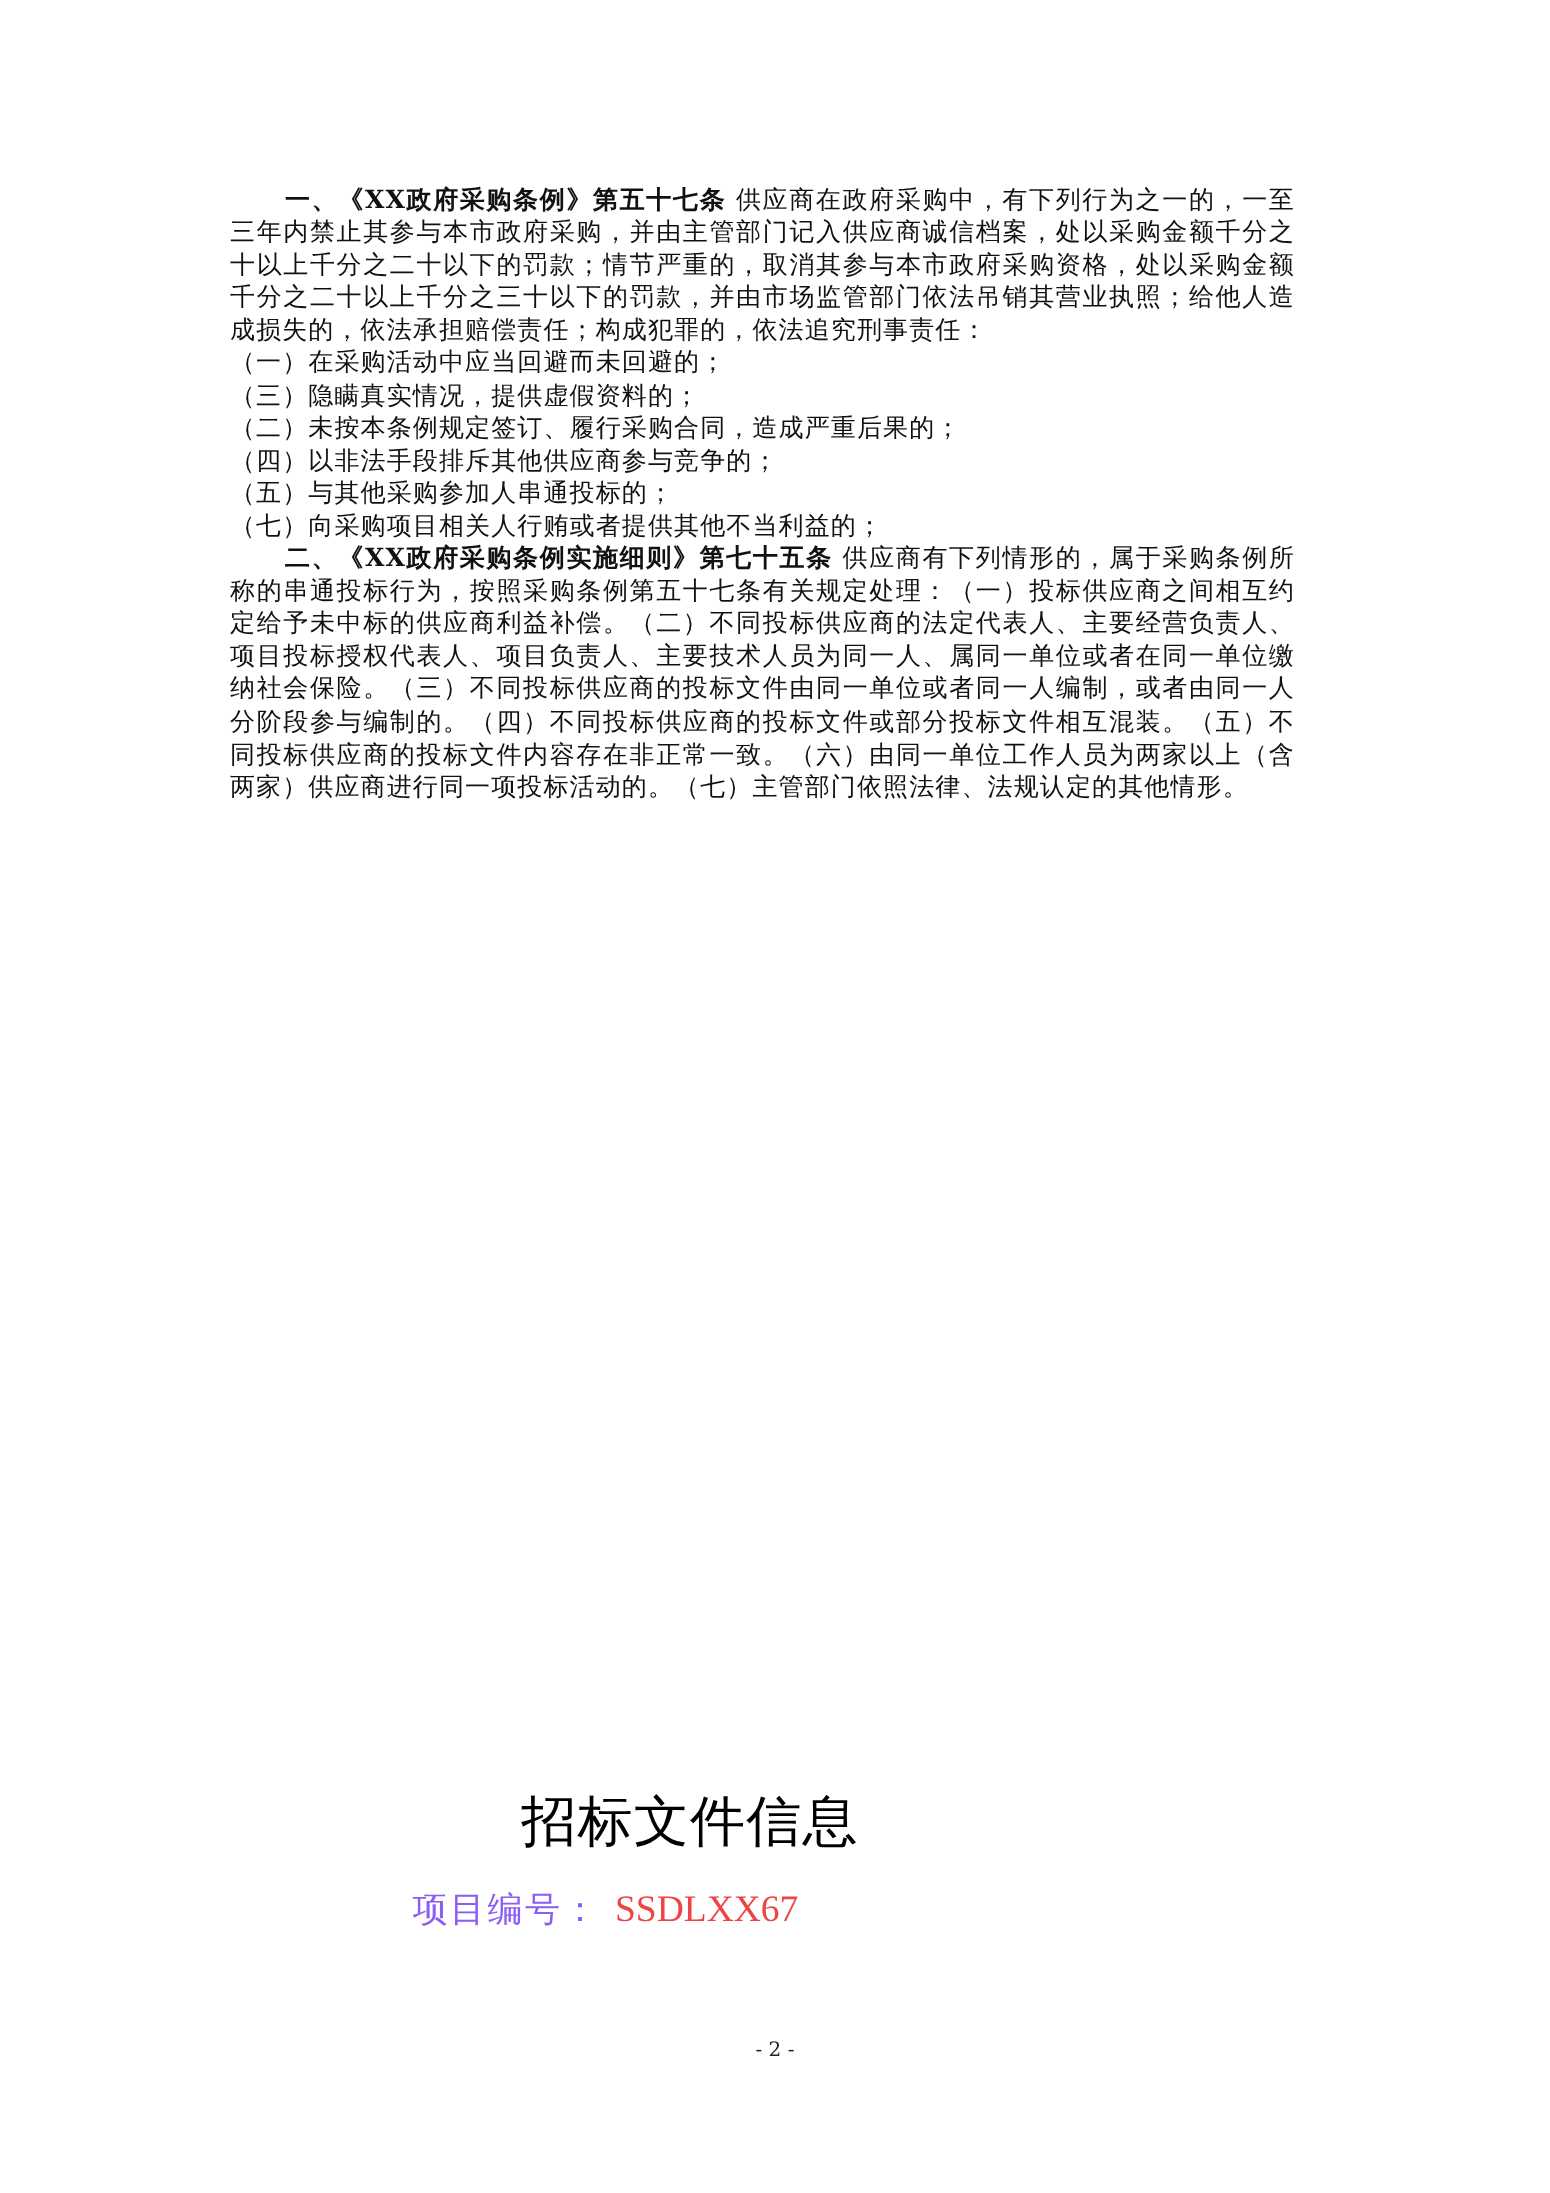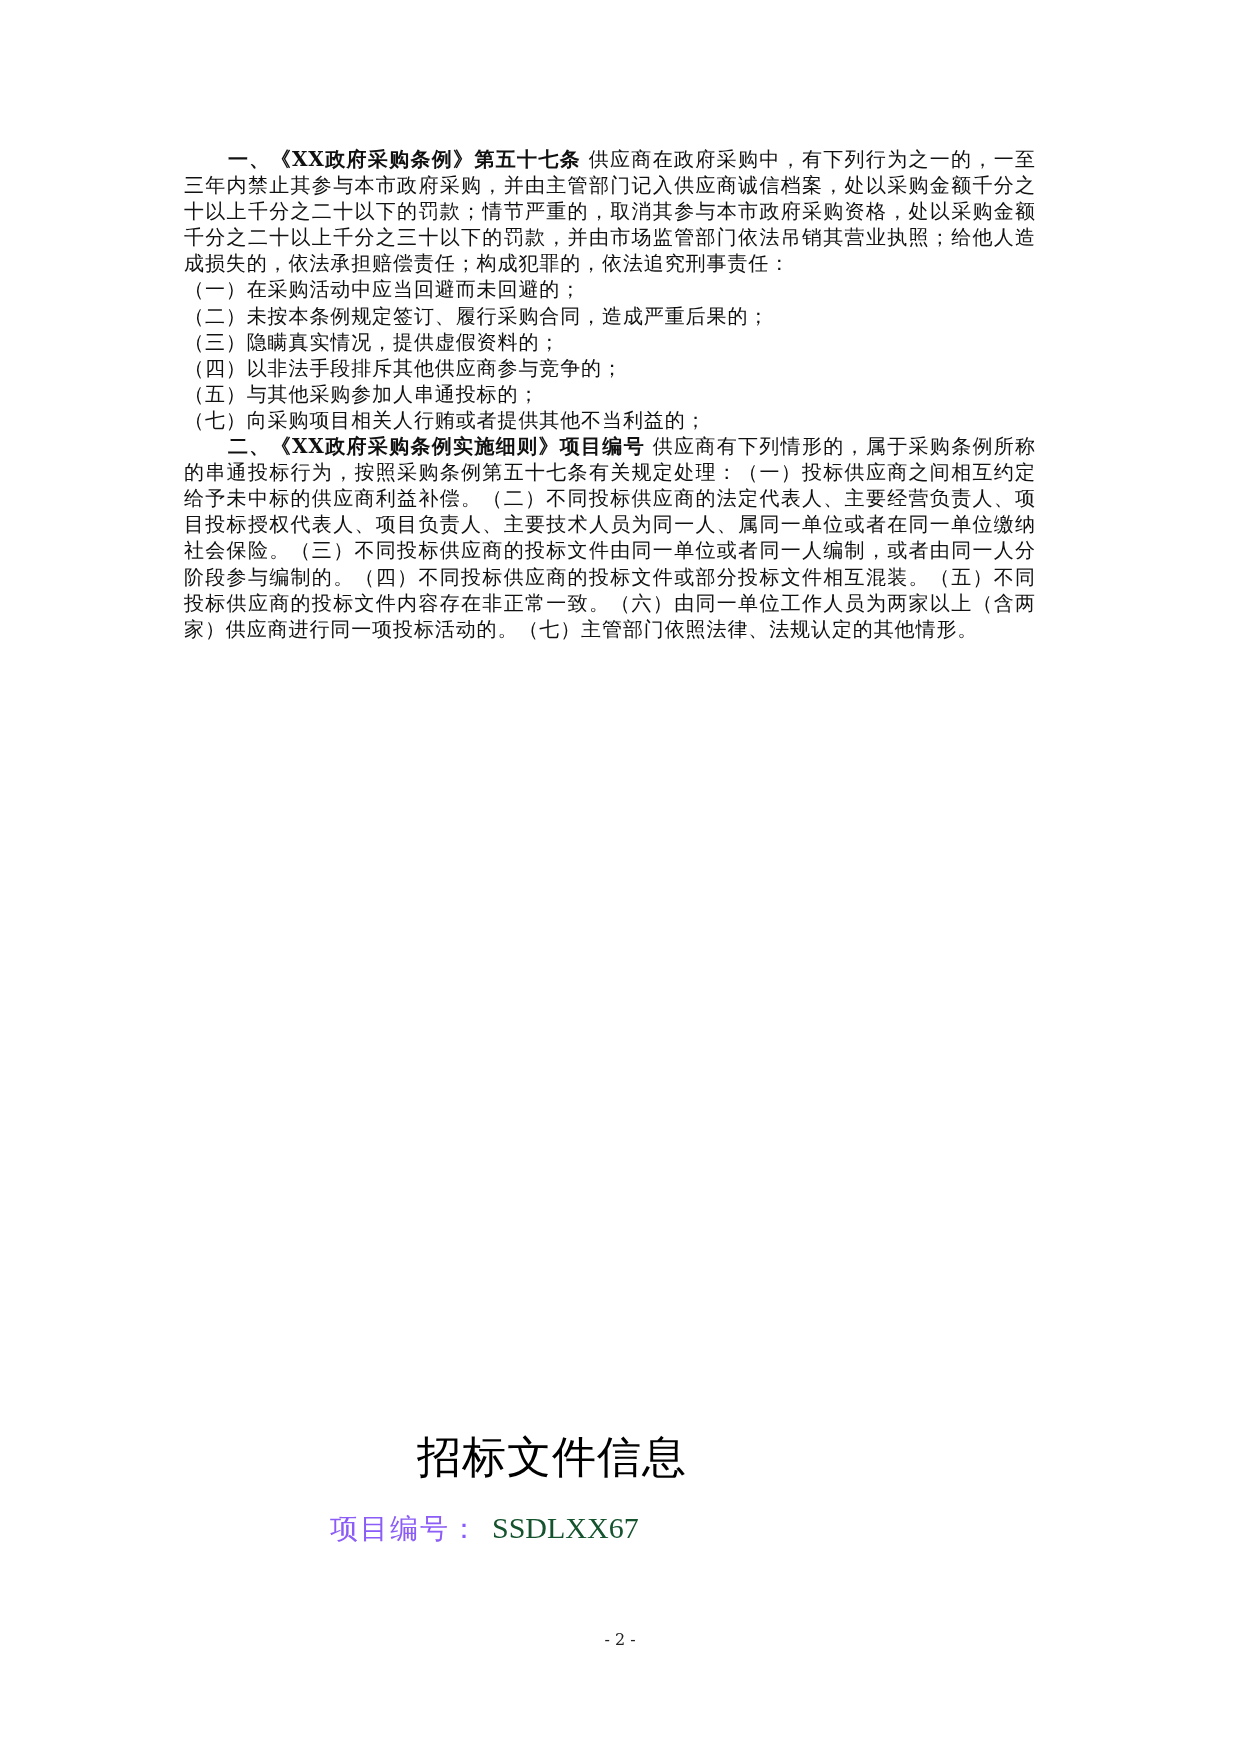--- a/index.html
+++ b/index.html
@@ -56,21 +56,21 @@
       font-size: 28px;
       line-height: 36px;
       white-space: nowrap;
     }
     .project-label {
       color: #8b5cf6;
       letter-spacing: 2px;
     }
     .project-value {
       font-family: "Liberation Serif", "DejaVu Serif", serif;
-      color: #14532d;
+      color: #ef4444;
       margin-left: 12px;
       font-size: 30px;
       margin-top: 24px;
     }
     .page-number {
       position: absolute;
       left: 0;
       width: 1240px;
       top: 1630px;
       text-align: center;
@@ -79,28 +79,28 @@
     }
   </style>
 </head>
 <body>
 
 <div class="body-text">
   <p class="para">
     <span class="lead">一、《XX政府采购条例》第五十七条</span><span> 供应商在政府采购中，有下列行为之一的，一至三年内禁止其参与本市政府采购，并由主管部门记入供应商诚信档案，处以采购金额千分之十以上千分之二十以下的罚款；情节严重的，取消其参与本市政府采购资格，处以采购金额千分之二十以上千分之三十以下的罚款，并由市场监管部门依法吊销其营业执照；给他人造成损失的，依法承担赔偿责任；构成犯罪的，依法追究刑事责任：</span>
   </p>
   <p class="item">（一）在采购活动中应当回避而未回避的；</p>
+  <p class="item">（三）隐瞒真实情况，提供虚假资料的；</p>
   <p class="item">（二）未按本条例规定签订、履行采购合同，造成严重后果的；</p>
-  <p class="item">（三）隐瞒真实情况，提供虚假资料的；</p>
   <p class="item">（四）以非法手段排斥其他供应商参与竞争的；</p>
   <p class="item">（五）与其他采购参加人串通投标的；</p>
   <p class="item">（七）向采购项目相关人行贿或者提供其他不当利益的；</p>
 
   <p class="para">
-    <span class="lead">二、《XX政府采购条例实施细则》项目编号</span><span> 供应商有下列情形的，属于采购条例所称的串通投标行为，按照采购条例第五十七条有关规定处理：（一）投标供应商之间相互约定给予未中标的供应商利益补偿。（二）不同投标供应商的法定代表人、主要经营负责人、项目投标授权代表人、项目负责人、主要技术人员为同一人、属同一单位或者在同一单位缴纳社会保险。（三）不同投标供应商的投标文件由同一单位或者同一人编制，或者由同一人分阶段参与编制的。（四）不同投标供应商的投标文件或部分投标文件相互混装。（五）不同投标供应商的投标文件内容存在非正常一致。（六）由同一单位工作人员为两家以上（含两家）供应商进行同一项投标活动的。（七）主管部门依照法律、法规认定的其他情形。</span>
+    <span class="lead">二、《XX政府采购条例实施细则》第七十五条</span><span> 供应商有下列情形的，属于采购条例所称的串通投标行为，按照采购条例第五十七条有关规定处理：（一）投标供应商之间相互约定给予未中标的供应商利益补偿。（二）不同投标供应商的法定代表人、主要经营负责人、项目投标授权代表人、项目负责人、主要技术人员为同一人、属同一单位或者在同一单位缴纳社会保险。（三）不同投标供应商的投标文件由同一单位或者同一人编制，或者由同一人分阶段参与编制的。（四）不同投标供应商的投标文件或部分投标文件相互混装。（五）不同投标供应商的投标文件内容存在非正常一致。（六）由同一单位工作人员为两家以上（含两家）供应商进行同一项投标活动的。（七）主管部门依照法律、法规认定的其他情形。</span>
   </p>
 
 
 </div>
 
 <div class="doc-title">招标文件信息</div>
 
 <div class="project-row">
   <span class="project-label">项目编号：</span><span class="project-value">SSDLXX67</span>
 </div>

